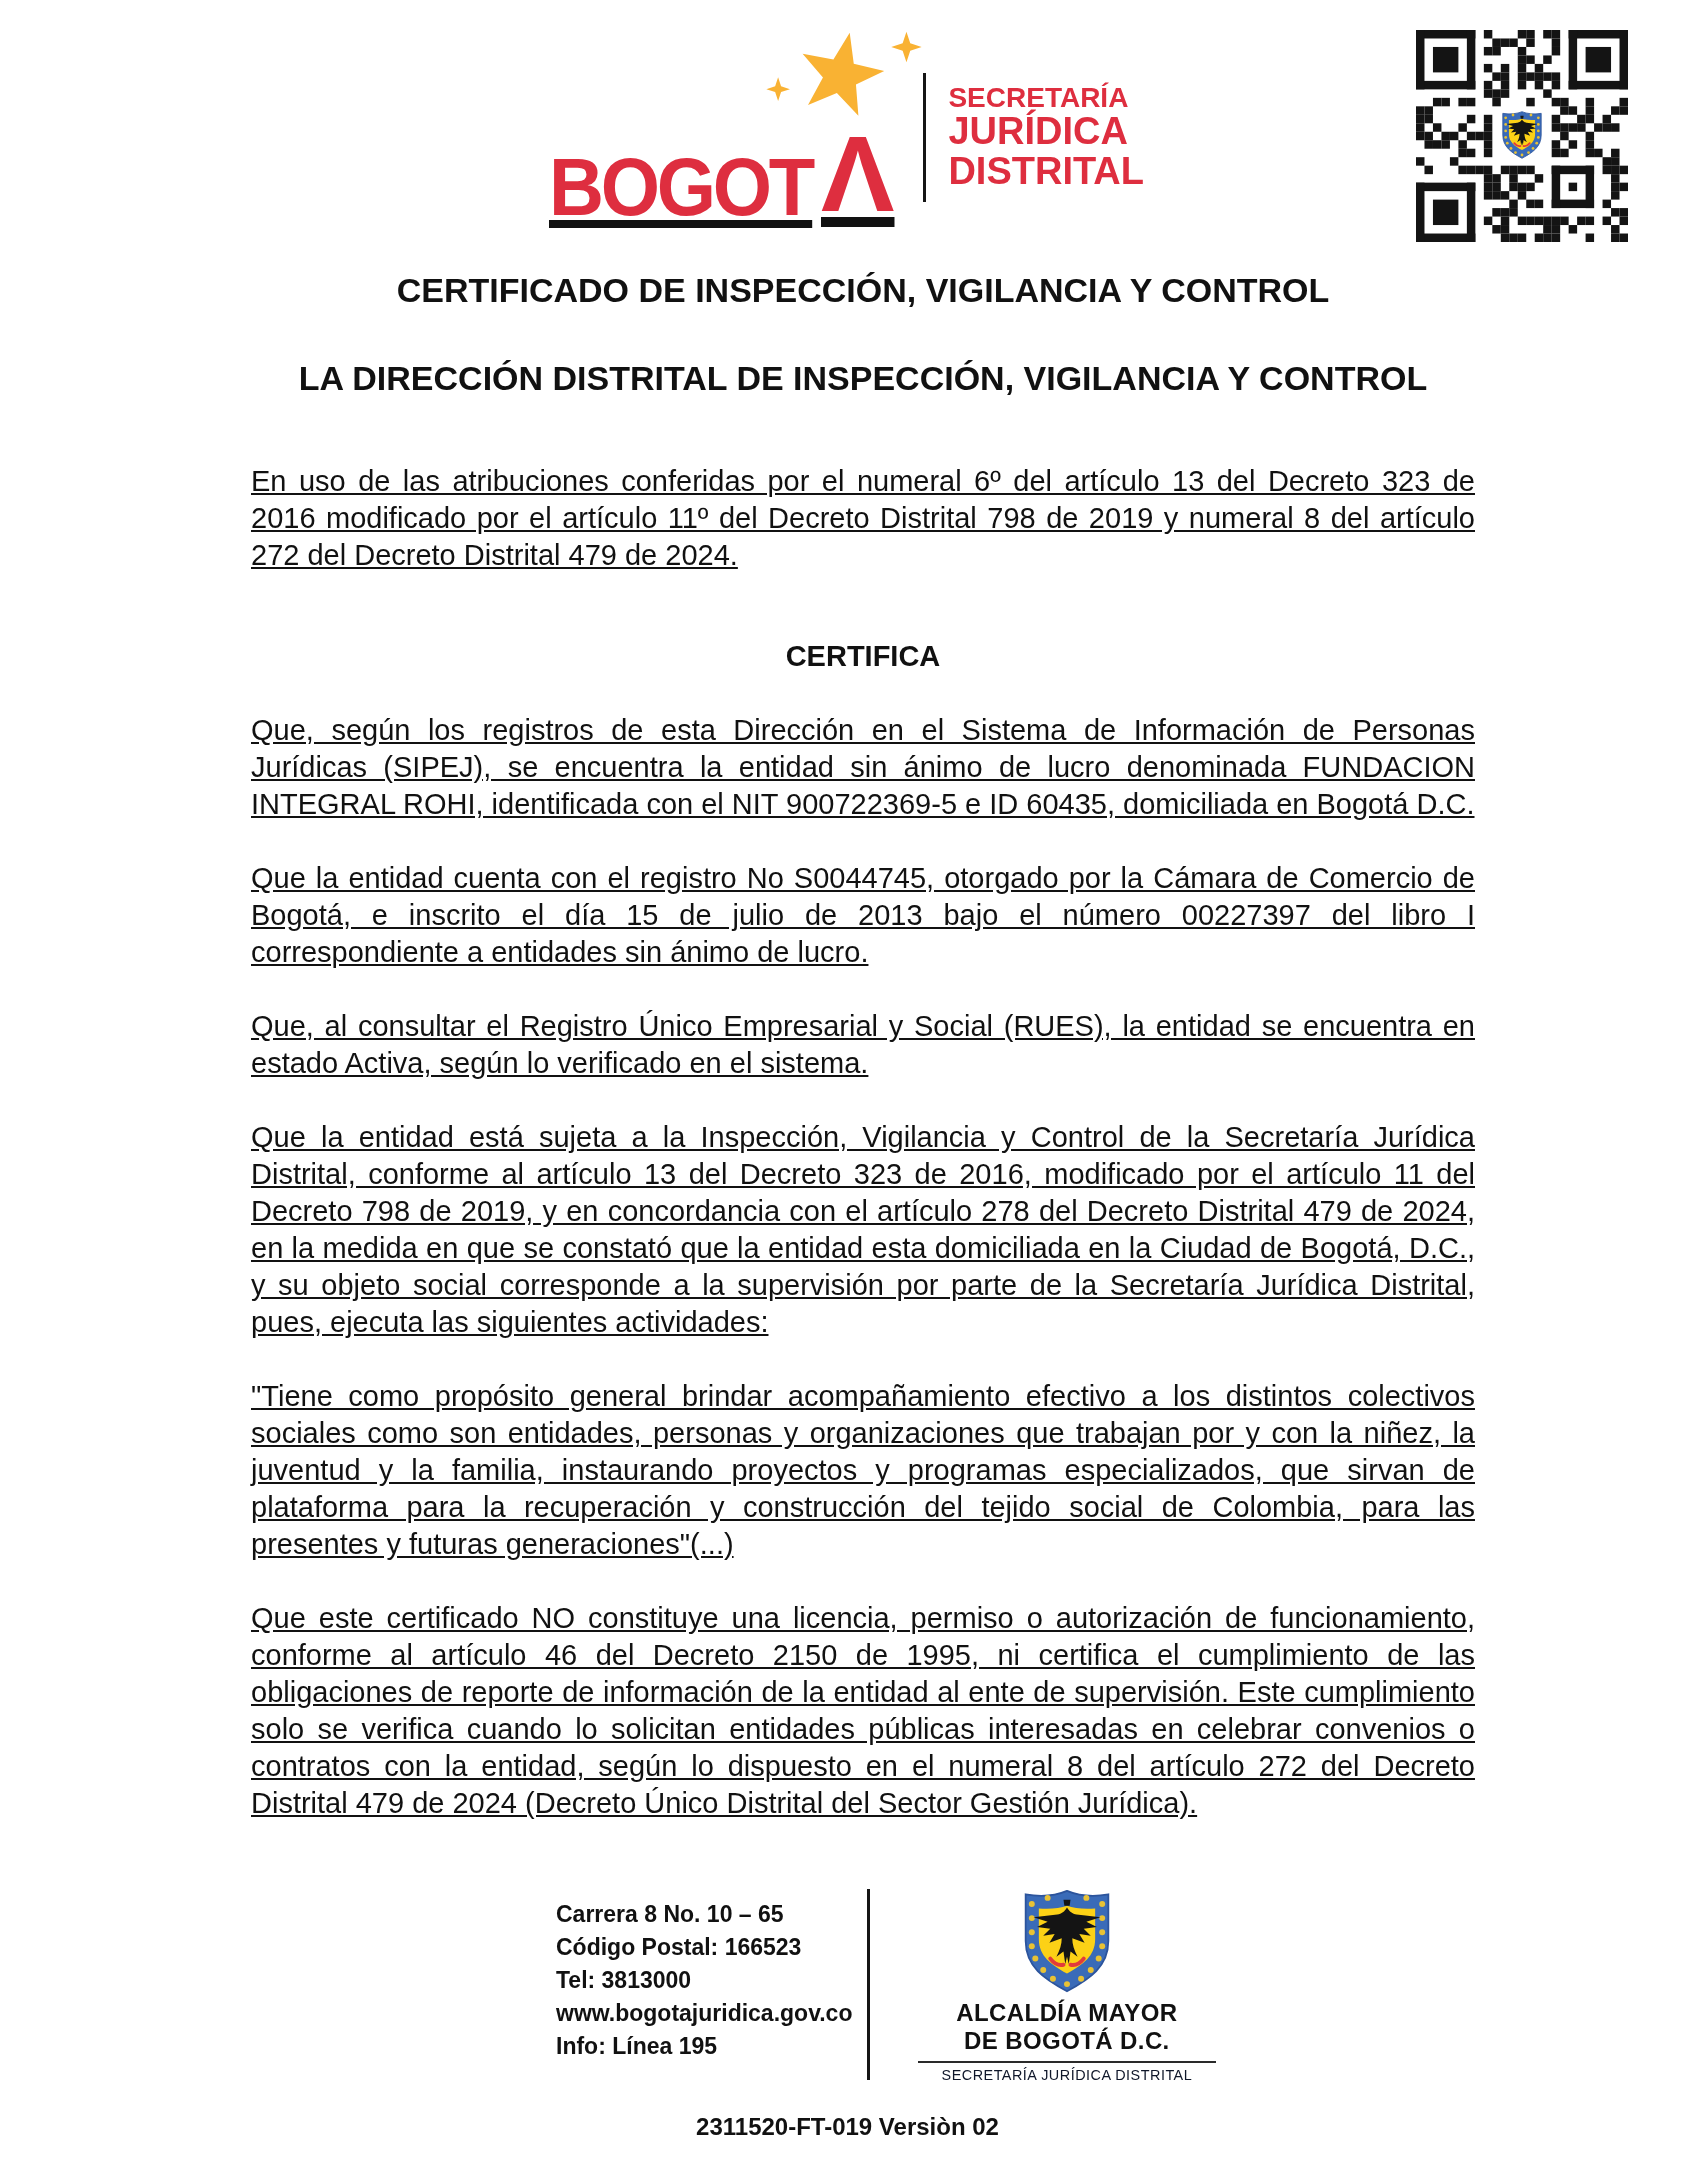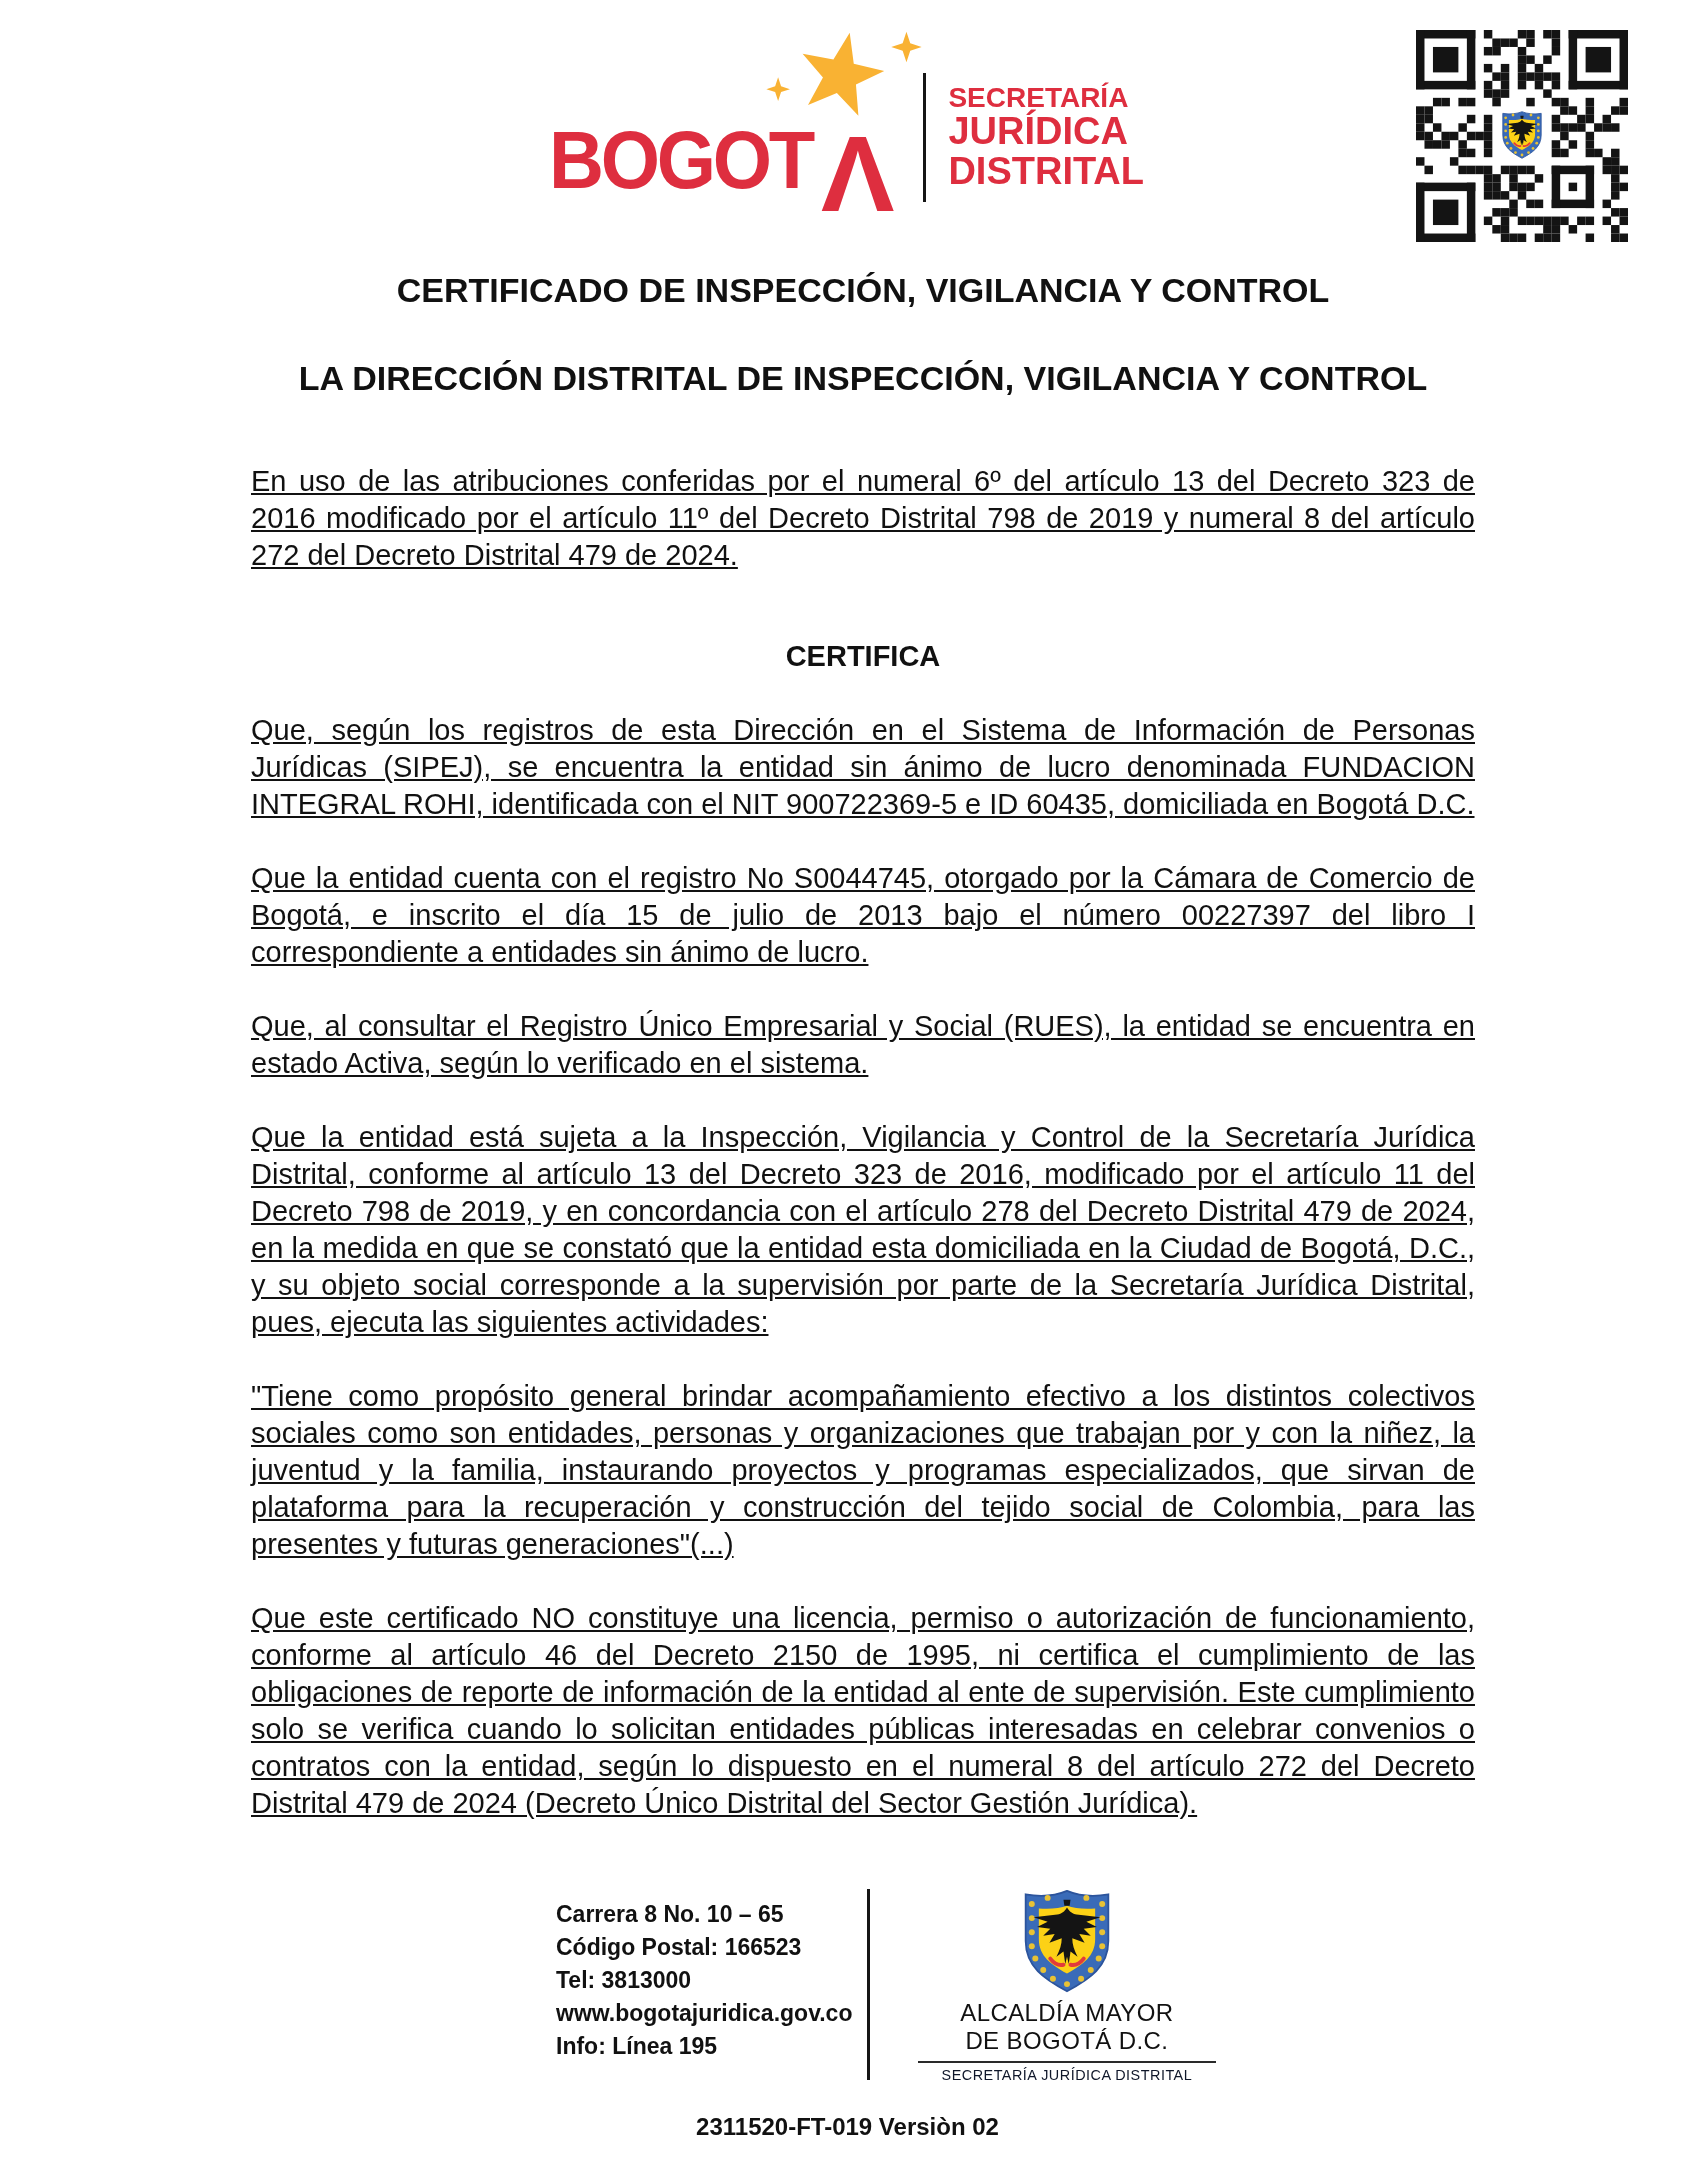--- a/index.html
+++ b/index.html
@@ -10,21 +10,21 @@
     font-family:"Liberation Sans", sans-serif;
     color:#111;
     overflow:hidden;
   }
   
   .logo-cluster{
     position:absolute;top:30.5px;left:549px;
     display:flex;align-items:center;height:195px;
   }
   .bogota-wrap{position:relative;padding:92px 25.4px 0 0;}
-  .bogota-line{display:flex;align-items:flex-start;}
+  .bogota-line{display:flex;align-items:flex-end;text-decoration:underline;}
   .bogota-word{
     font-size:81px;font-weight:bold;color:#DE2E3F;
     letter-spacing:-3.4px;line-height:1;transform:scaleX(.94);transform-origin:left bottom;
   }
   .bogota-a{
     font-size:108px;font-weight:bold;color:#DE2E3F;
     line-height:1;margin-left:-8.5px;transform:scaleX(1.02);transform-origin:left bottom;
   }
   .stars-svg{position:absolute;top:-3.4px;right:-18.6px;width:181px;height:103px;}
   .logo-divider{width:3.4px;height:129px;background:#151515;margin:18.6px 22px 0 5.1px;}
@@ -63,21 +63,21 @@
   }
   
   .footer{position:absolute;top:1886px;left:556px;display:flex;align-items:stretch;}
   .addr{
     width:302px;font-weight:bold;font-size:23px;line-height:33px;
     padding-top:12px;white-space:nowrap;
   }
   .footer-divider{width:3.4px;background:#151515;margin:3.4px 12px 3.4px 8.5px;}
   .org-block{width:370px;display:flex;flex-direction:column;align-items:center;padding-top:1.7px;}
   .org-shield{width:88px;height:106px;}
-  .org-name{font-size:24px;font-weight:normal;line-height:28px;text-align:center;margin-top:5.1px;letter-spacing:0.4px;}
+  .org-name{font-size:24px;font-weight:bold;line-height:28px;text-align:center;margin-top:5.1px;letter-spacing:0.4px;}
   .org-rule{width:298px;height:2.5px;background:#2a2a2a;margin:6px 0 4.2px;}
   .org-sub{font-size:14.4px;color:#0f172a;letter-spacing:0.5px;}
   .classification{
     position:absolute;top:2104px;left:0;width:100%;
     text-align:center;font-weight:bold;font-size:24px;line-height:46px;
   }
   .hidden-defs{position:absolute;width:0;height:0;overflow:hidden;}
 </style>
 </head>
 <body>

